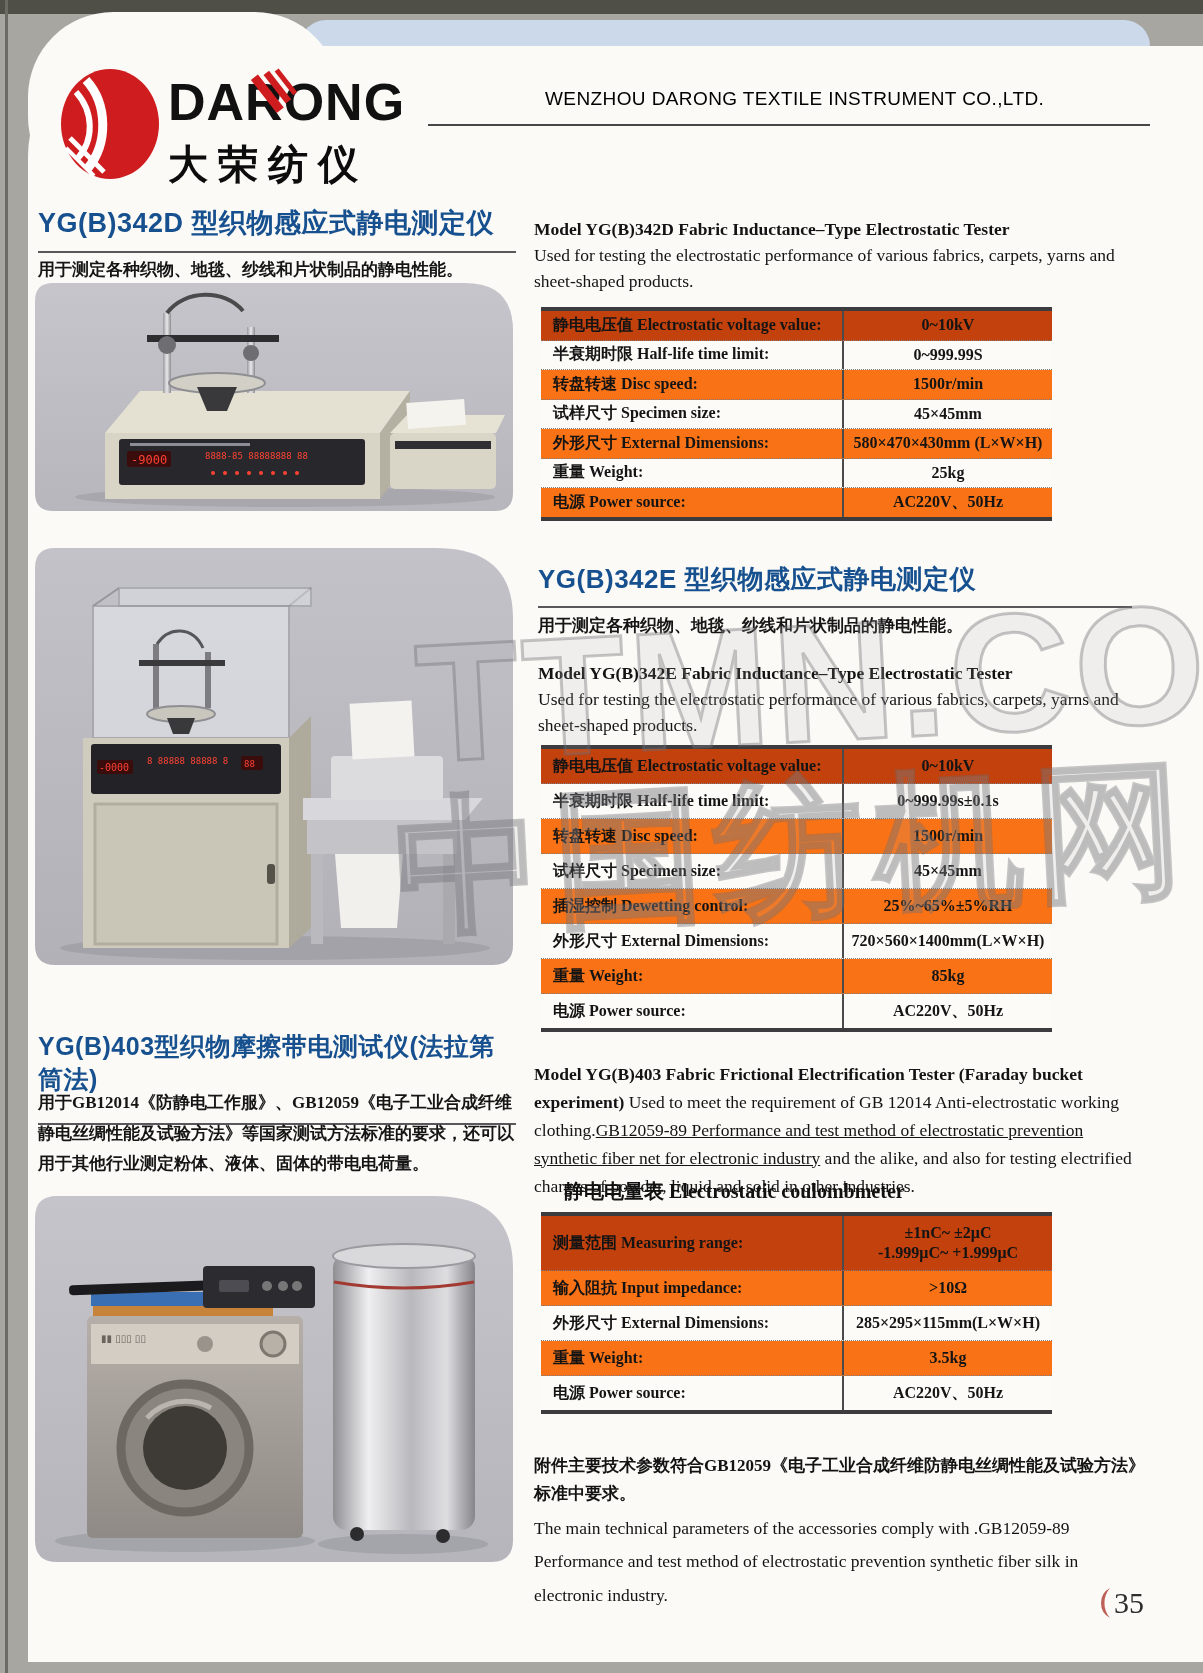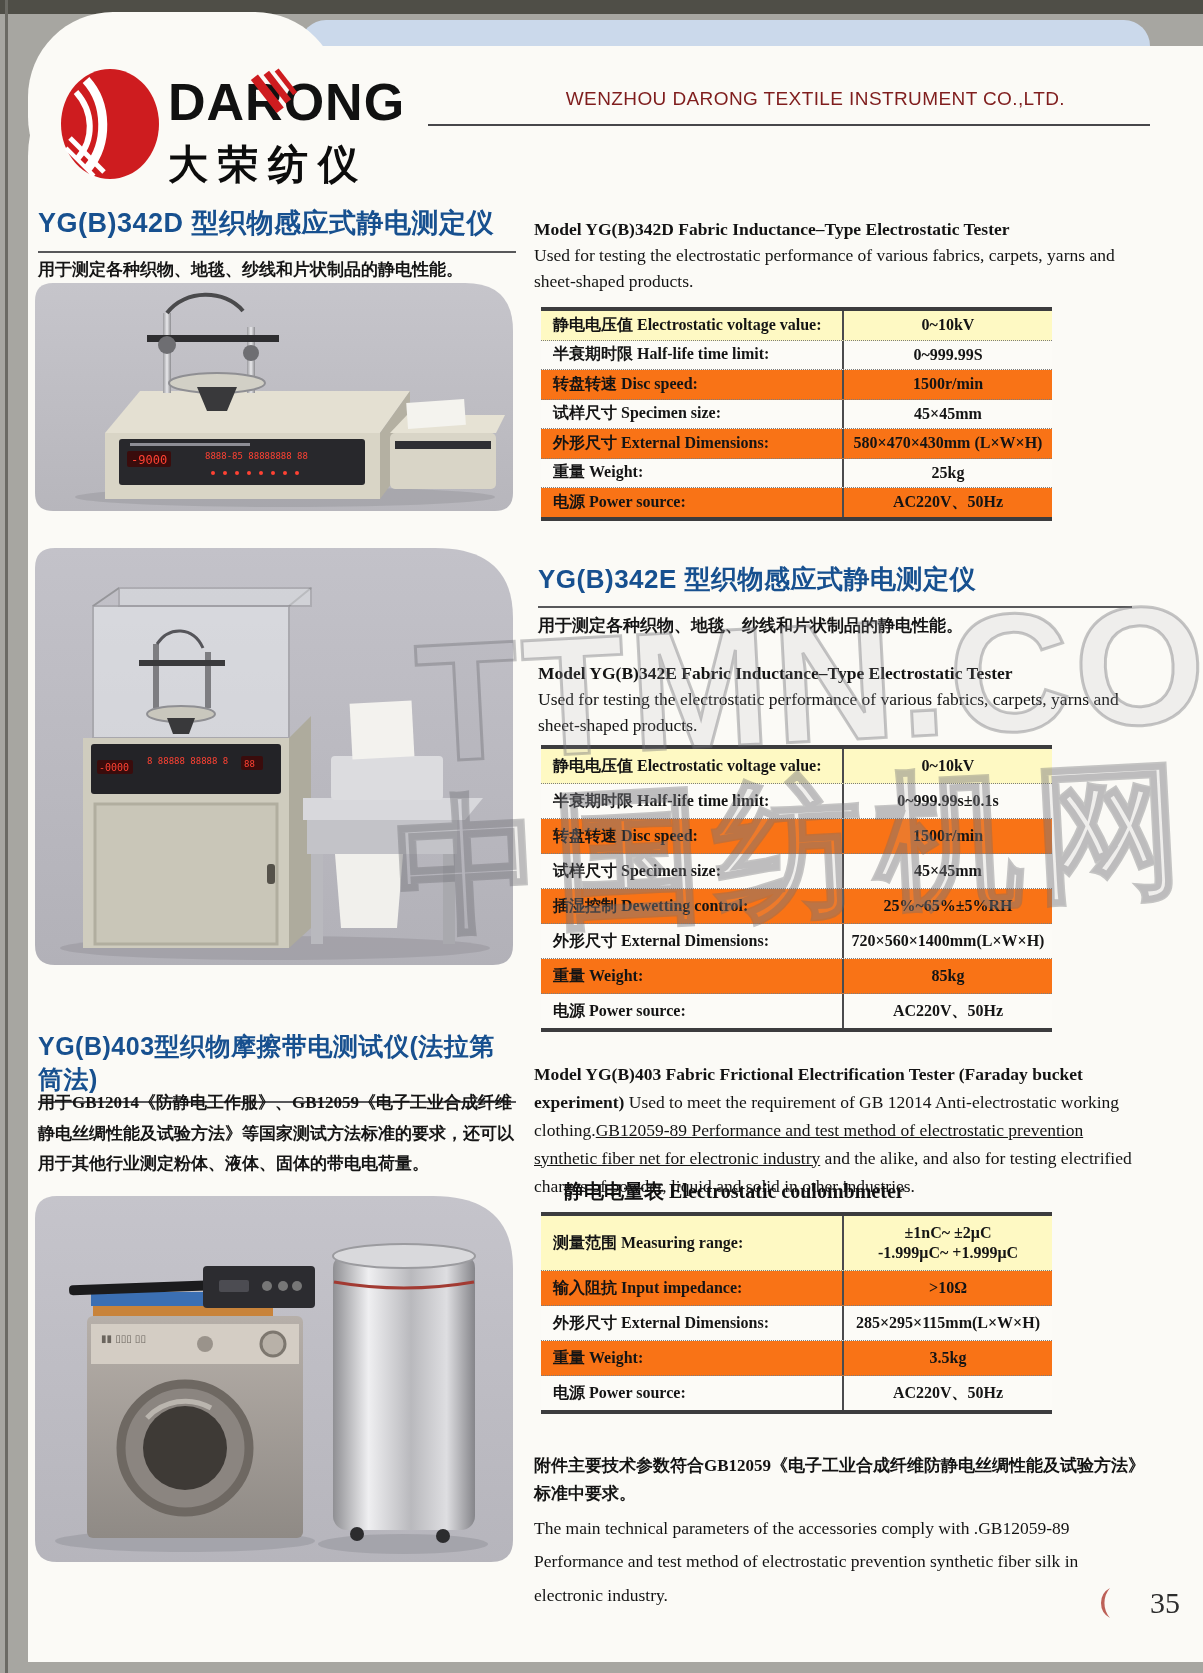--- a/index.html
+++ b/index.html
@@ -4,29 +4,29 @@
 <style>
   html,body{margin:0;padding:0;}
   body{background:#8d8c87;font-family:"Liberation Serif","DejaVu Serif",serif;}
   .scan{position:relative;width:1203px;height:1673px;background:#a7a6a1;overflow:hidden;margin:0 auto;}
   .top-strip{position:absolute;left:0;top:0;width:1203px;height:14px;background:#4f4e47;}
   .left-line{position:absolute;left:5px;top:0;width:3px;height:1673px;background:#6b6a64;}
   .blue-band{position:absolute;left:300px;top:20px;width:850px;height:32px;background:#cbd9eb;border-radius:26px 26px 0 0;}
   .page{position:absolute;left:28px;top:46px;width:1175px;height:1616px;background:#fbfaf6;border-radius:110px 0 0 0;}
   .logo-blob{position:absolute;left:28px;top:12px;width:312px;height:190px;background:#fbfaf6;border-radius:85px;}
 
-  .company{position:absolute;left:545px;top:88px;width:520px;text-align:right;font-family:"Liberation Sans","DejaVu Sans",sans-serif;font-size:19px;color:#7f1d1d;letter-spacing:.4px;white-space:nowrap;}
+  .company{position:absolute;left:545px;top:88px;width:520px;text-align:left;font-family:"Liberation Sans","DejaVu Sans",sans-serif;font-size:19px;color:#000000;letter-spacing:.4px;white-space:nowrap;}
   .header-line{position:absolute;left:428px;top:124px;width:722px;border-top:2px solid #47474a;}
 
   .logo-svg{position:absolute;left:52px;top:58px;}
 
   .sec-title{position:absolute;font-family:"Liberation Sans","DejaVu Sans",sans-serif;font-weight:bold;color:#17508f;border-bottom:2px solid #58585a;letter-spacing:.5px;}
   .t-p1{left:38px;top:205px;width:478px;font-size:27px;padding-bottom:10px;}
   .t-p2{left:538px;top:562px;width:594px;font-size:26px;padding-bottom:9px;}
-  .t-p3{left:38px;top:1030px;width:478px;font-size:25px;padding-bottom:5px;}
+  .t-p3{left:38px;top:1030px;width:478px;font-size:25px;padding-bottom:27px;}
 
   .cn-text{font-weight:bold;color:#151515;font-size:17px;}
   .p1-desc{position:absolute;left:38px;top:258px;width:486px;}
   .p2-desc{position:absolute;left:538px;top:614px;width:600px;}
   .p3-desc{position:absolute;left:38px;top:1088px;width:488px;line-height:1.8;}
 
   .en-par{position:absolute;color:#131313;font-size:17.5px;line-height:1.5;}
   .p1-en{left:534px;top:198px;width:612px;}
   .p2-en{left:538px;top:642px;width:608px;}
   .p3-en{left:534px;top:1042px;width:616px;line-height:1.6;}
@@ -41,33 +41,33 @@
   .tbl3{left:541px;top:1212px;}
   .spec-row{display:flex;align-items:center;border-bottom:1px dotted #7d7d7d;}
   .spec-row:last-child{border-bottom:none;}
   .tbl1 .spec-row{height:28.5px;}
   .tbl2 .spec-row{height:34px;}
   .tbl3 .spec-row{height:34px;}
   .tbl3 .row-tall{height:54px;}
   .spec-label{width:289px;padding-left:12px;border-right:2px solid #4b4b4d;font-weight:bold;font-size:16px;color:#141414;align-self:stretch;display:flex;align-items:center;}
   .spec-value{flex:1;text-align:center;font-weight:bold;font-size:16px;color:#141414;}
   .v2{line-height:1.25;}
-  .bg-salmon{background:#fef9c3;}
+  .bg-salmon{background:#c2410c;}
   .bg-blue{background:#f97316;}
   .bg-white{background:#fcfbf7;}
 
   .photo{position:absolute;}
   .img1{left:35px;top:283px;}
   .img2{left:35px;top:548px;}
   .img3{left:35px;top:1196px;}
 
   .footer-cn{position:absolute;left:534px;top:1452px;width:614px;font-weight:bold;font-size:17px;color:#131313;line-height:1.65;}
   .footer-en{position:absolute;left:534px;top:1512px;width:614px;font-size:17.5px;color:#131313;line-height:1.9;}
 
-  .pageno{position:absolute;left:1094px;top:1586px;display:flex;align-items:center;gap:36px;}
+  .pageno{position:absolute;left:1094px;top:1586px;display:flex;align-items:center;}
   .pageno-num{font-size:30px;color:#2d2d2d;font-family:"Liberation Serif",serif;margin-left:2px;}
 
   .wm{position:absolute;left:420px;top:598px;width:840px;pointer-events:none;transform:rotate(-3deg);z-index:60;font-family:"Liberation Sans","DejaVu Sans",sans-serif;font-weight:900;color:rgba(170,170,175,0.14);-webkit-text-stroke:3px rgba(108,108,114,0.38);}
   .wm1{font-size:168px;letter-spacing:4px;line-height:1;white-space:nowrap;}
   .wm2{font-size:148px;letter-spacing:12px;line-height:1;margin-top:6px;margin-left:-30px;white-space:nowrap;}
 </style>
 </head>
 <body>
 
 <div class="scan">

